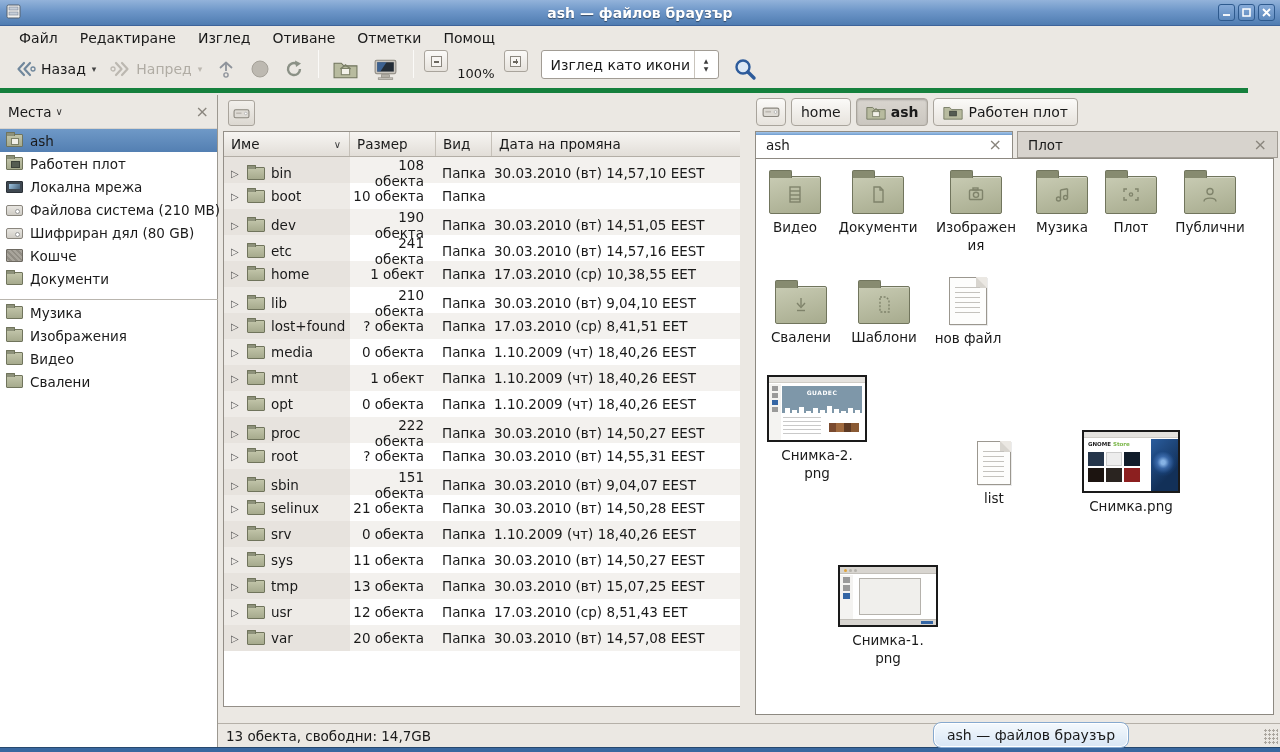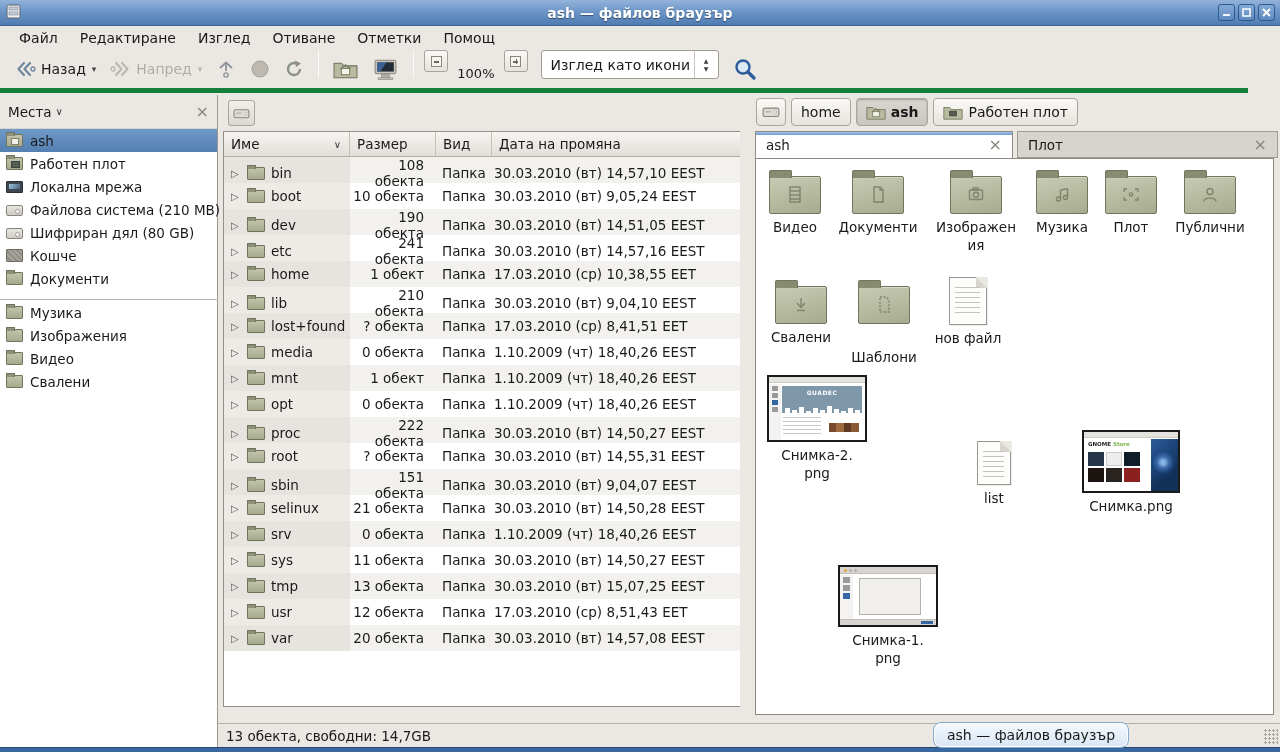--- a/index.html
+++ b/index.html
@@ -411,21 +411,20 @@
           </div>
 
           <div class="row">
             <span class="cell-name">
               <span class="expander">▷</span>
               <span class="rfold"></span>
               <span>boot</span>
             </span>
             <span class="cell-size">10 обекта</span>
             <span class="cell-type">Папка</span>
-            <span class="cell-date">30.03.2010 (вт)  9,05,24 EEST</span>
           </div>
 
           <div class="row">
             <span class="cell-name">
               <span class="expander">▷</span>
               <span class="rfold"></span>
               <span>dev</span>
             </span>
             <span class="cell-size">190 обекта</span>
             <span class="cell-type">Папка</span>
@@ -728,21 +727,21 @@
           <svg class="emb" width="22" height="22">
               <g fill="none" stroke="#72765e" stroke-width="1.4">
                 <line x1="11" y1="4" x2="11" y2="12"></line>
                 <path d="M7,9 l4,4.5 4,-4.5"></path>
                 <line x1="7" y1="16.5" x2="15" y2="16.5"></line>
               </g>
             </svg>
         </span>
         <span class="glabel">Свалени</span>
       </div>
-      <div class="gi" style="left:88px;top:118px;width:80px;gap:20px;">
+      <div class="gi" style="left:88px;top:118px;width:80px;">
         <span class="bfold">
           <svg class="emb" width="22" height="22">
               <g fill="none" stroke="#72765e" stroke-width="1.4" stroke-dasharray="2,1.6">
                 <path d="M7,3 h6 l3,3 v12 h-9 z"></path>
               </g>
             </svg>
         </span>
         <span class="glabel">Шаблони</span>
       </div>
       <div class="gi" style="left:172px;top:112px;width:80px;">

